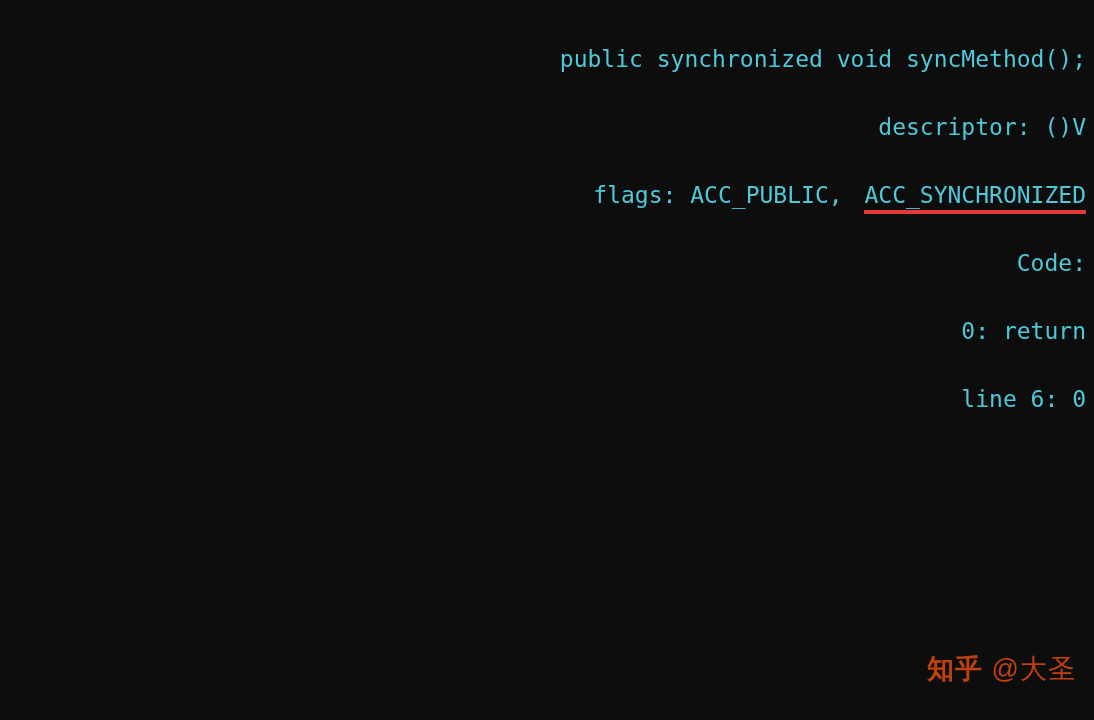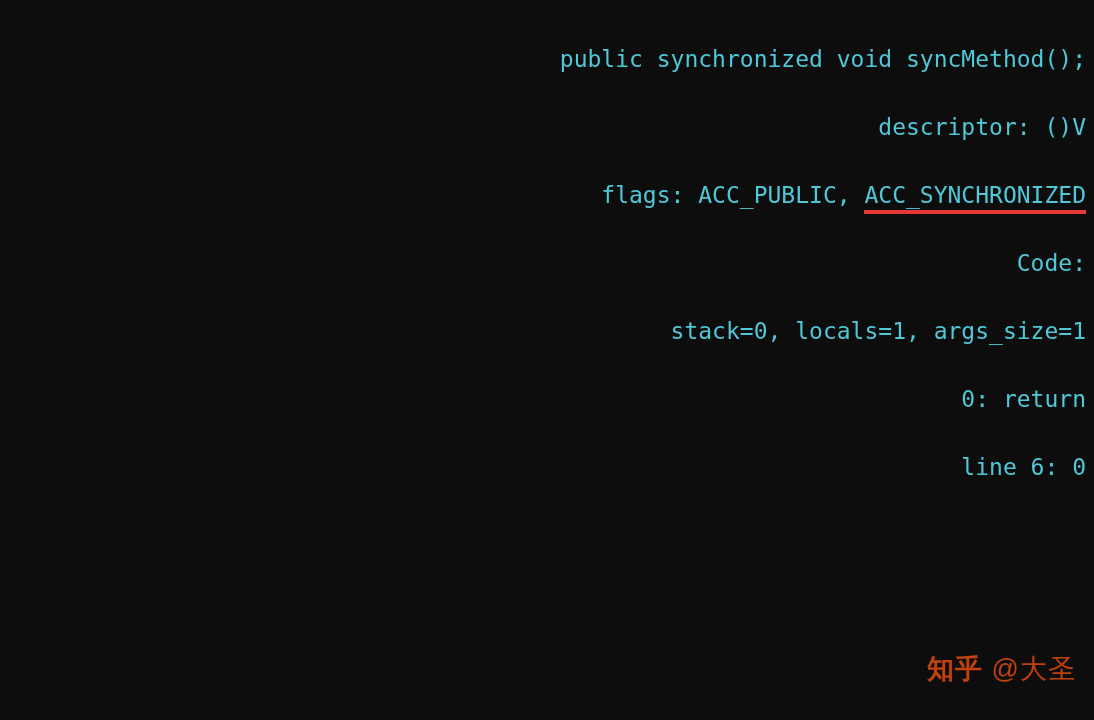--- a/index.html
+++ b/index.html
@@ -23,20 +23,21 @@
       white-space: pre;
     }
     .line {
       position: relative;
       display: block;
       text-align: right;
     }
     .underline-wrapper {
       position: relative;
       display: inline;
+      margin-left: 8px;
     }
     .underline-red {
       position: absolute;
       height: 4px;
       background: #e53935;
       bottom: -6px;
     }
     .uline1 {
       left: 0;
       width: 222px;
@@ -55,21 +56,20 @@
     }
   </style>
 </head>
 <body>
 
 <div class="code-container">
 <span class="line">  public synchronized void syncMethod();</span>
 <span class="line">    descriptor: ()V</span>
 <span class="line"><span>    flags: ACC_PUBLIC, </span><span class="underline-wrapper"><span>ACC_SYNCHRONIZED</span><span class="underline-red uline1"></span></span></span>
 <span class="line">    Code:</span>
-<span class="line">      stack=0, locals=1, args_size=1</span>
 <span class="line">         0: return</span>
 <span class="line">        line 6: 0</span>
 
 
 
 
 
 
 
 

